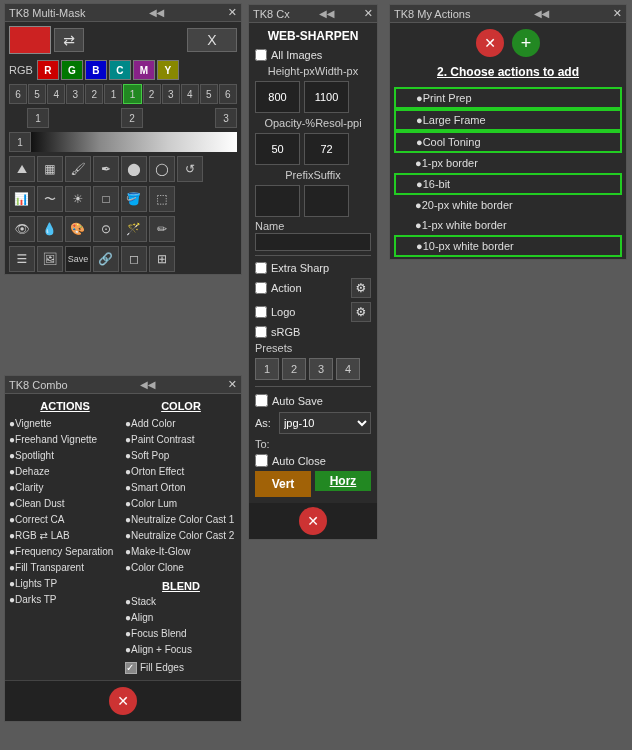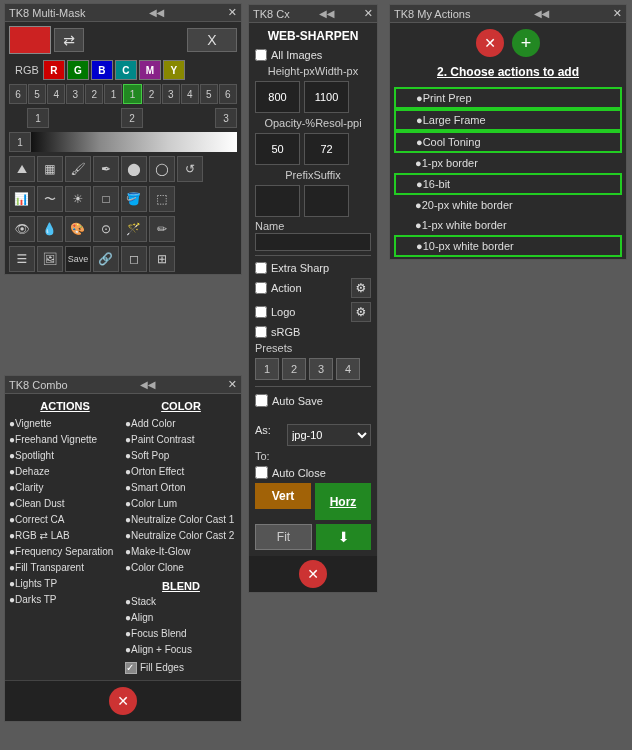--- a/index.html
+++ b/index.html
@@ -80,21 +80,20 @@
       font-size: 14px;
       cursor: pointer;
       margin-left: auto;
     }
 
     .mm-rgb-row {
       display: flex;
       align-items: center;
       padding: 2px 4px;
       gap: 2px;
-      margin-left: 6px;
     }
     .mm-rgb-label {
       color: #ccc;
       font-size: 11px;
       margin-right: 2px;
     }
     .color-btn {
       width: 22px;
       height: 20px;
       border: 1px solid #777;
@@ -277,24 +276,23 @@
       cursor: pointer;
     }
     .cx-auto-save-row {
       display: flex;
       align-items: center;
       gap: 4px;
       padding: 3px 0;
     }
     .cx-as-row {
       display: flex;
-      align-items: flex-start;
-      gap: 16px;
-      padding: 2px 0;
-      margin-top: 12px;
+      align-items: center;
+      gap: 8px;
+      padding: 2px 0;
     }
     .cx-select {
       flex: 1;
       height: 22px;
       background: #333;
       border: 1px solid #555;
       color: #fff;
       font-size: 11px;
     }
     .cx-to-row {
@@ -313,21 +311,21 @@
       height: 26px;
       background: #a16207;
       border: none;
       color: #fff;
       font-size: 12px;
       font-weight: bold;
       cursor: pointer;
     }
     .cx-btn-horz {
       flex: 1;
-      height: 37px;
+      height: 20px;
       background: #228822;
       border: none;
       color: #fff;
       font-size: 12px;
       font-weight: bold;
       cursor: pointer;
       text-decoration: underline;
     }
     .cx-btn-fit {
       flex: 1;
@@ -687,24 +685,20 @@
     <div class="cx-to-row">
       <span>To:</span>
     </div>
     <div class="cx-auto-close-row">
       <input type="checkbox" style="">
       <span>Auto Close</span>
     </div>
     <div class="cx-btn-rows">
       <button class="cx-btn-vert">Vert</button>
       <button class="cx-btn-horz">Horz</button>
-    </div>
-    <div class="cx-btn-rows">
-      <button class="cx-btn-fit">Fit</button>
-      <button class="cx-btn-download">⬇</button>
     </div>
   </div>
   <div class="cx-bottom-row">
     <button class="cx-close-circle">✕</button>
   </div>
 </div>
 
 <div class="panel" id="panel-actions">
   <div class="panel-header">
     <span>TK8 My Actions</span>

